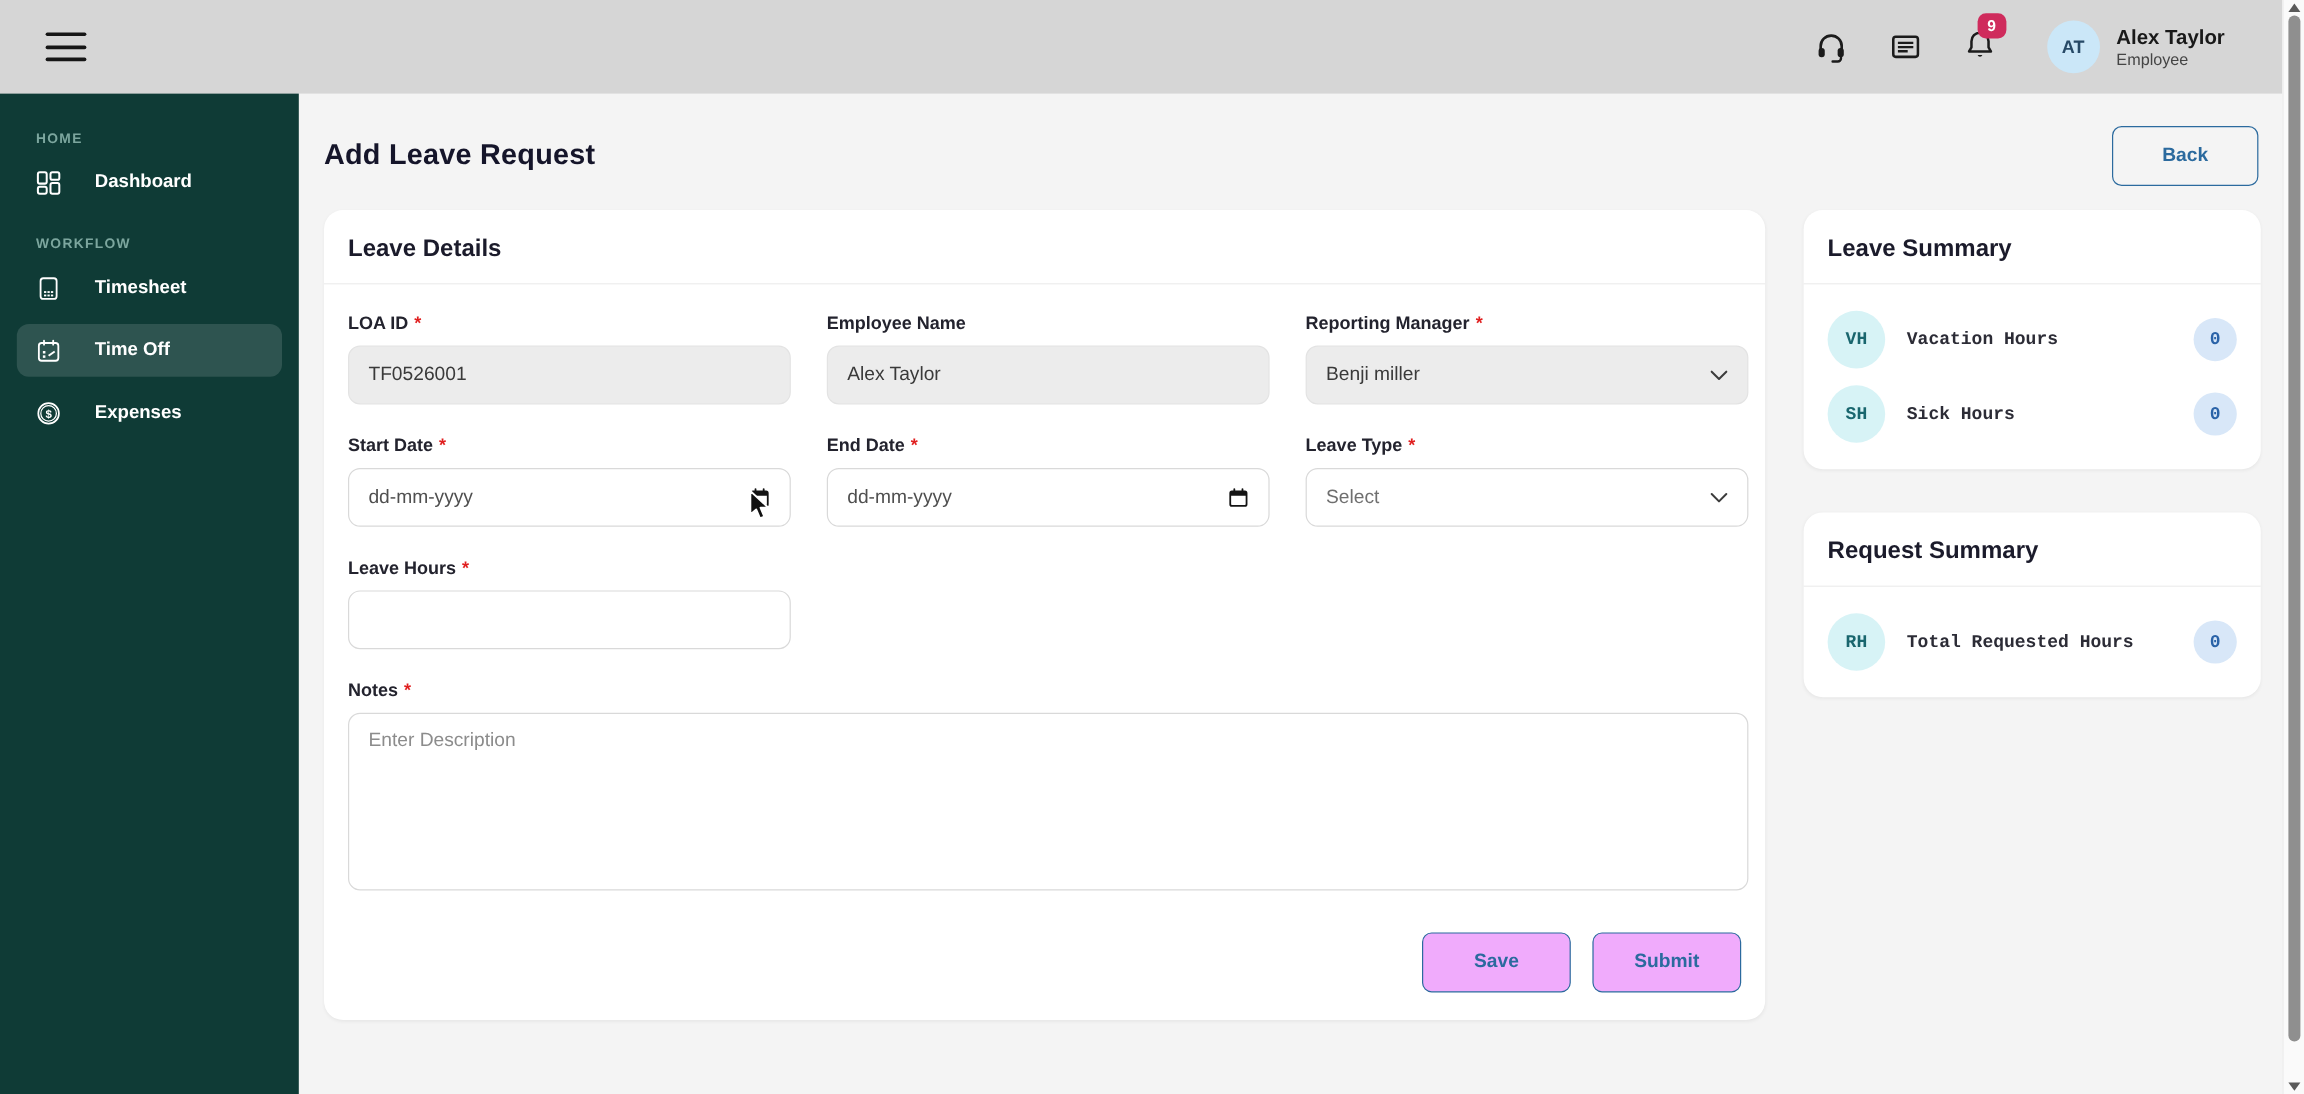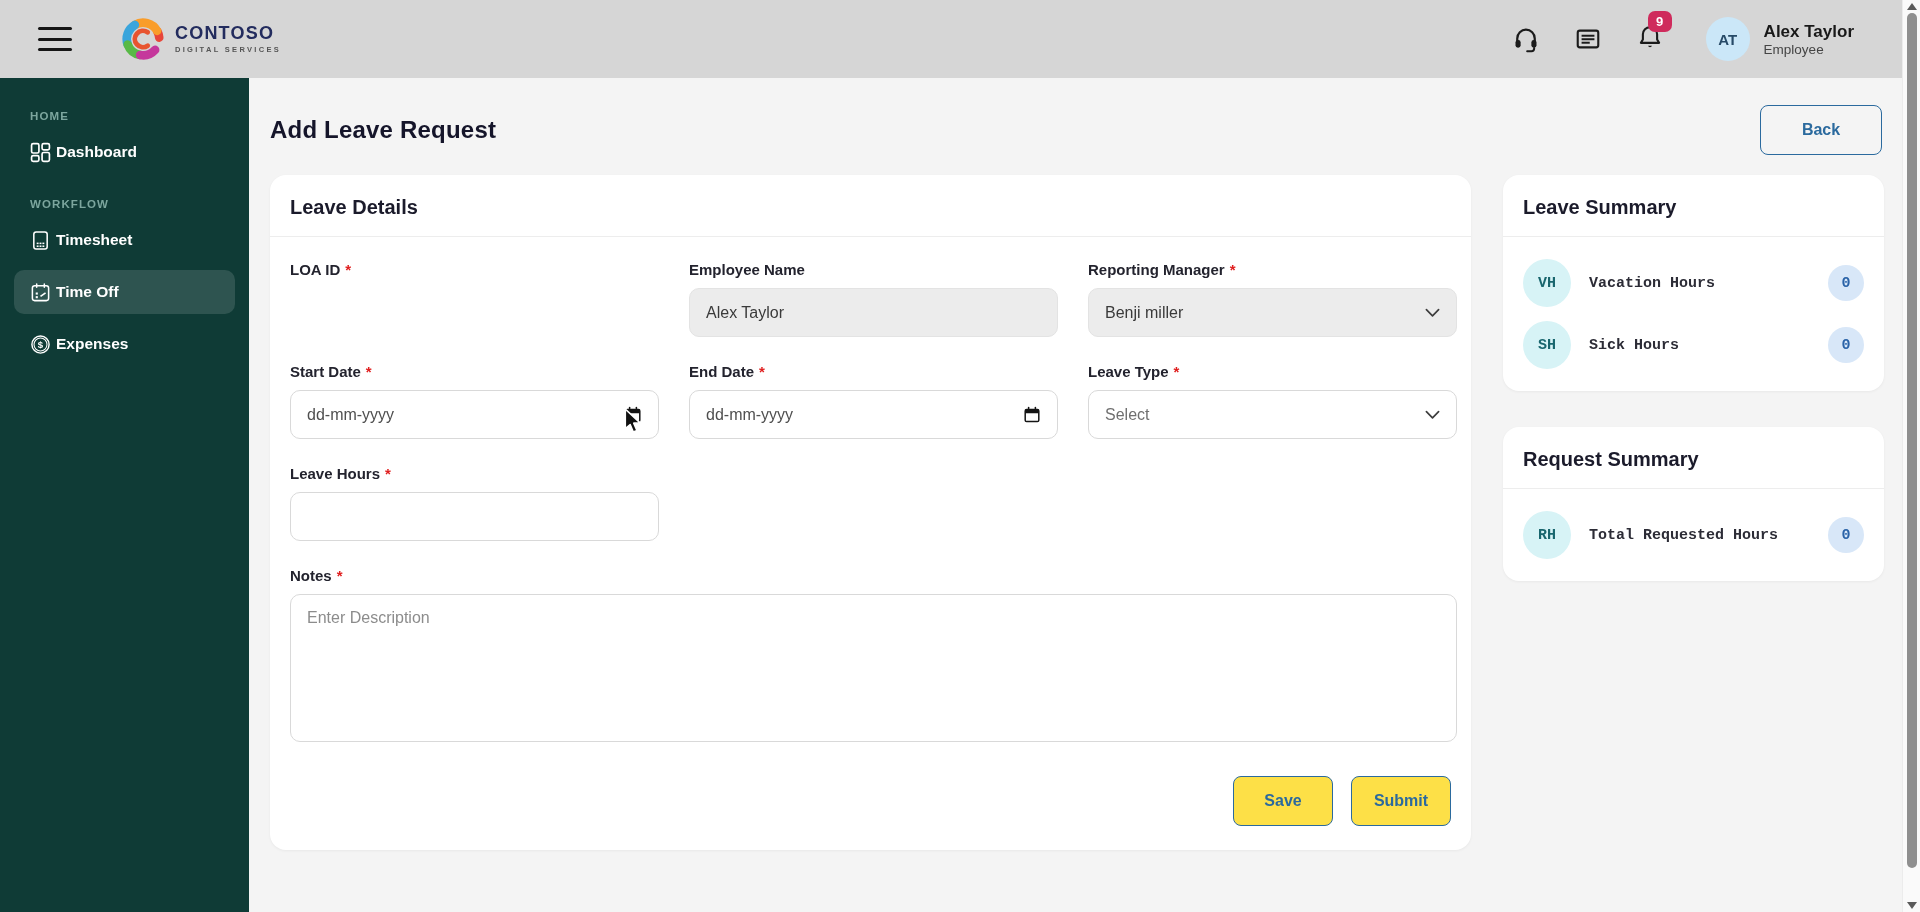--- a/index.html
+++ b/index.html
@@ -38,21 +38,21 @@
 
   
   .sidebar {
     position: absolute; left: 0; top: 78px; width: 249px; height: 834px;
     background: #0f3b36; color: #fff;
   }
   .side-section-label { font-size: 11.5px; font-weight: 700; letter-spacing: 1.1px; color: #7ca69e; padding: 0 0 0 30px; }
   .side-label-home { margin-top: 32px; }
   .side-label-workflow { margin-top: 24px; }
   .side-item {
-    height: 44px; display: flex; align-items: center; gap: 5px;
+    height: 44px; display: flex; align-items: center; gap: 28px;
     padding-left: 30px; margin-top: 8px; font-size: 15.5px; font-weight: 600; cursor: pointer;
     color: #ffffff;
   }
   .side-item.active {
     margin: 8px 14px 0 14px; padding-left: 16px; border-radius: 10px;
     background: rgba(255,255,255,0.13);
   }
   .side-icon { width: 21px; height: 21px; flex: 0 0 auto; color: #fff; }
 
   
@@ -86,21 +86,21 @@
   }
   .span3 { grid-column: 1 / span 3; }
   textarea.notes {
     width: 100%; height: 148px; border-radius: 10px; border: 1px solid #d9d9d9; background: #fff;
     font-size: 16px; padding: 14px 16px; font-family: inherit; resize: none; outline: none; color: #a21caf;
   }
   textarea.notes::placeholder { color: #8c8c8c; opacity: 1; }
   .icon-16 { width: 18px; height: 18px; color: #141414; flex: 0 0 auto; }
   .chev { width: 15px; height: 10px; color: #3c3c3c; flex: 0 0 auto; }
   .actions-row { display: flex; justify-content: flex-end; gap: 18px; margin-top: 30px; padding-bottom: 14px; }
-  .btn-outline.small { width: 100px; height: 50px; background: #fde047; }
+  .btn-outline.small { width: 124px; height: 50px; background: #f0abfc; }
 
   
   .right-col { position: absolute; left: 1254px; top: 97px; width: 381px; }
   .stat-body { padding: 8px 20px 14px 20px; font-family: Liberation Mono, monospace; }
   .stat-row { display: flex; align-items: center; margin-top: 14px; }
   .stat-avatar { width: 48px; height: 48px; border-radius: 50%; background: #d7f3f6; color: #19666e;
     font-size: 15px; font-weight: 700; display: flex; align-items: center; justify-content: center; flex: 0 0 auto; }
   .stat-label { font-size: 15px; font-weight: 600; color: #2c2c36; margin-left: 18px; flex: 1; }
   .stat-badge { width: 36px; height: 36px; border-radius: 50%; background: #d8e7f8; color: #2a63a8;
     font-size: 15px; font-weight: 700; display: flex; align-items: center; justify-content: center; flex: 0 0 auto; }
@@ -118,36 +118,20 @@
 </style>
 </head>
 <body>
 
 <div class="header">
   <div class="hamburger">
       <span></span>
       <span></span>
       <span></span>
     </div>
-  <div class="brand">
-    <svg width="46" height="46" viewBox="0 0 48 48">
-      <g fill="none" stroke-linecap="round">
-        <path d="M40.94 22.52 A 17 17 0 0 0 39.01 16.02" stroke="#e8463a" stroke-width="9"></path>
-        <path d="M38.72 15.5 A 17 17 0 0 0 15.5 9.28" stroke="#f99d2a" stroke-width="9"></path>
-        <path d="M15.5 9.28 A 17 17 0 0 0 8.03 29.81" stroke="#3aa5dc" stroke-width="9"></path>
-        <path d="M8.03 29.81 A 17 17 0 0 0 21.05 40.74" stroke="#59b947" stroke-width="9"></path>
-        <path d="M21.05 40.74 A 17 17 0 0 0 36.63 35.37" stroke="#c5379c" stroke-width="9"></path>
-        <path d="M28.88 17.04 A 8.5 8.5 0 1 0 28.88 30.96" stroke="#e85430" stroke-width="5"></path>
-      </g>
-    </svg>
-    <div class="brand-text">
-      <div class="brand-name">CONTOSO</div>
-      <div class="brand-tagline">DIGITAL SERVICES</div>
-    </div>
-  </div>
 
   <div class="header-right">
     <svg class="hicon" viewBox="0 0 24 24">
       <path d="M4.5 14.5v-3a7.5 7.5 0 0 1 15 0v3" fill="none" stroke="currentColor" stroke-width="1.9" stroke-linecap="round"></path>
       <rect x="3" y="12.8" width="4.4" height="6.6" rx="2.1" fill="currentColor"></rect>
       <rect x="16.6" y="12.8" width="4.4" height="6.6" rx="2.1" fill="currentColor"></rect>
       <path d="M19 19.6v.6a2.3 2.3 0 0 1-2.3 2.3H13" fill="none" stroke="currentColor" stroke-width="1.7" stroke-linecap="round"></path>
     </svg>
     <svg class="hicon" viewBox="0 0 24 24">
       <rect x="3.2" y="4.8" width="17.6" height="14.4" rx="1.8" fill="none" stroke="currentColor" stroke-width="1.8"></rect>
@@ -237,20 +221,23 @@
   <div class="card form-card">
     <div class="card-head">Leave Details</div>
     <div class="form-body">
       <div class="form-grid">
 
         <div>
           <div class="field-label">
             <span>LOA ID</span>
               <span class="req">*</span>
           </div>
+          <div class="input disabled">
+            <span>TF0526001</span>
+          </div>
         </div>
 
         <div>
           <div class="field-label">
             <span>Employee Name</span>
           </div>
           <div class="input disabled">
             <span>Alex Taylor</span>
           </div>
         </div>

